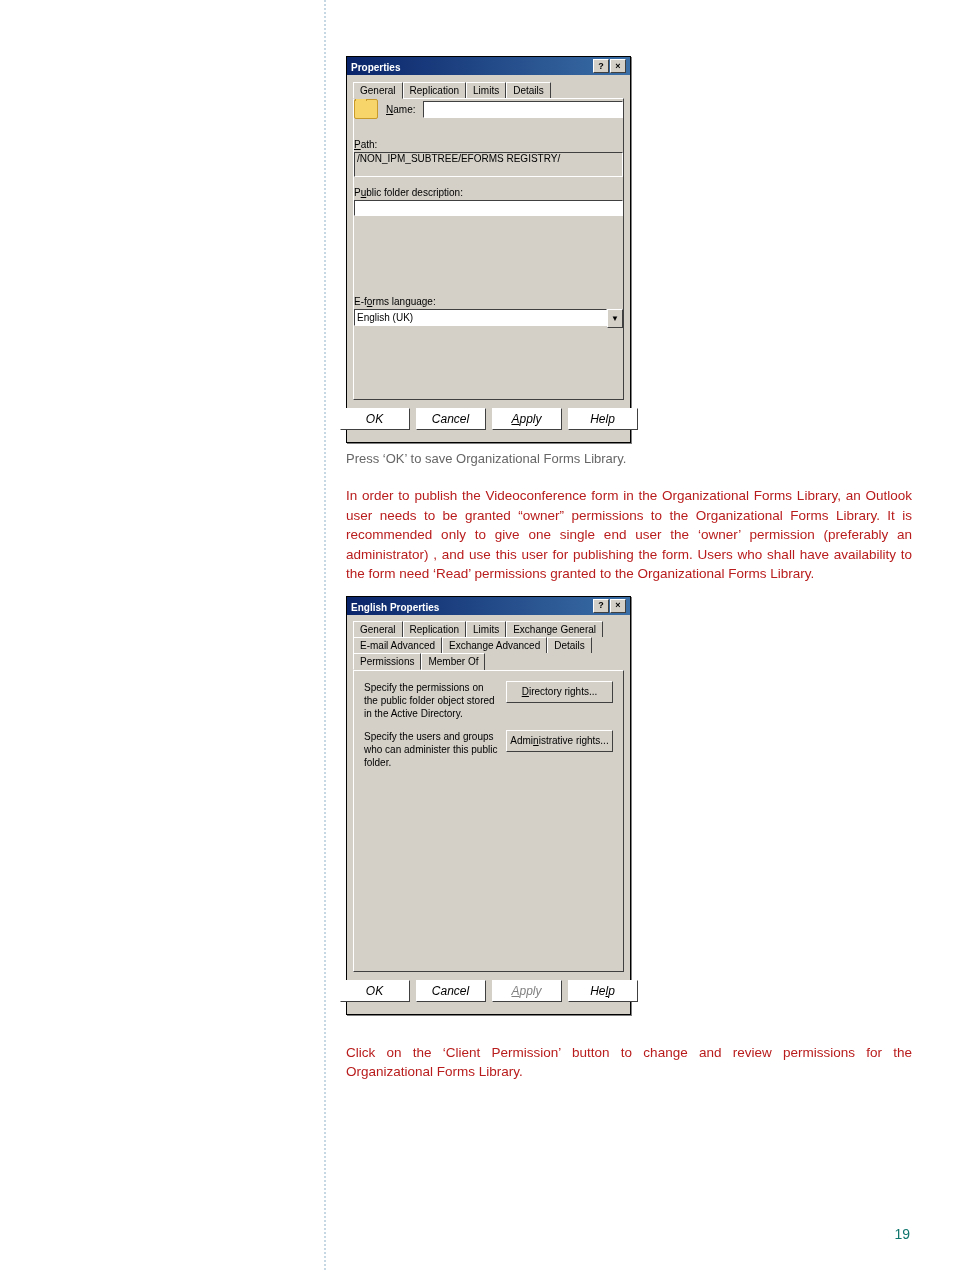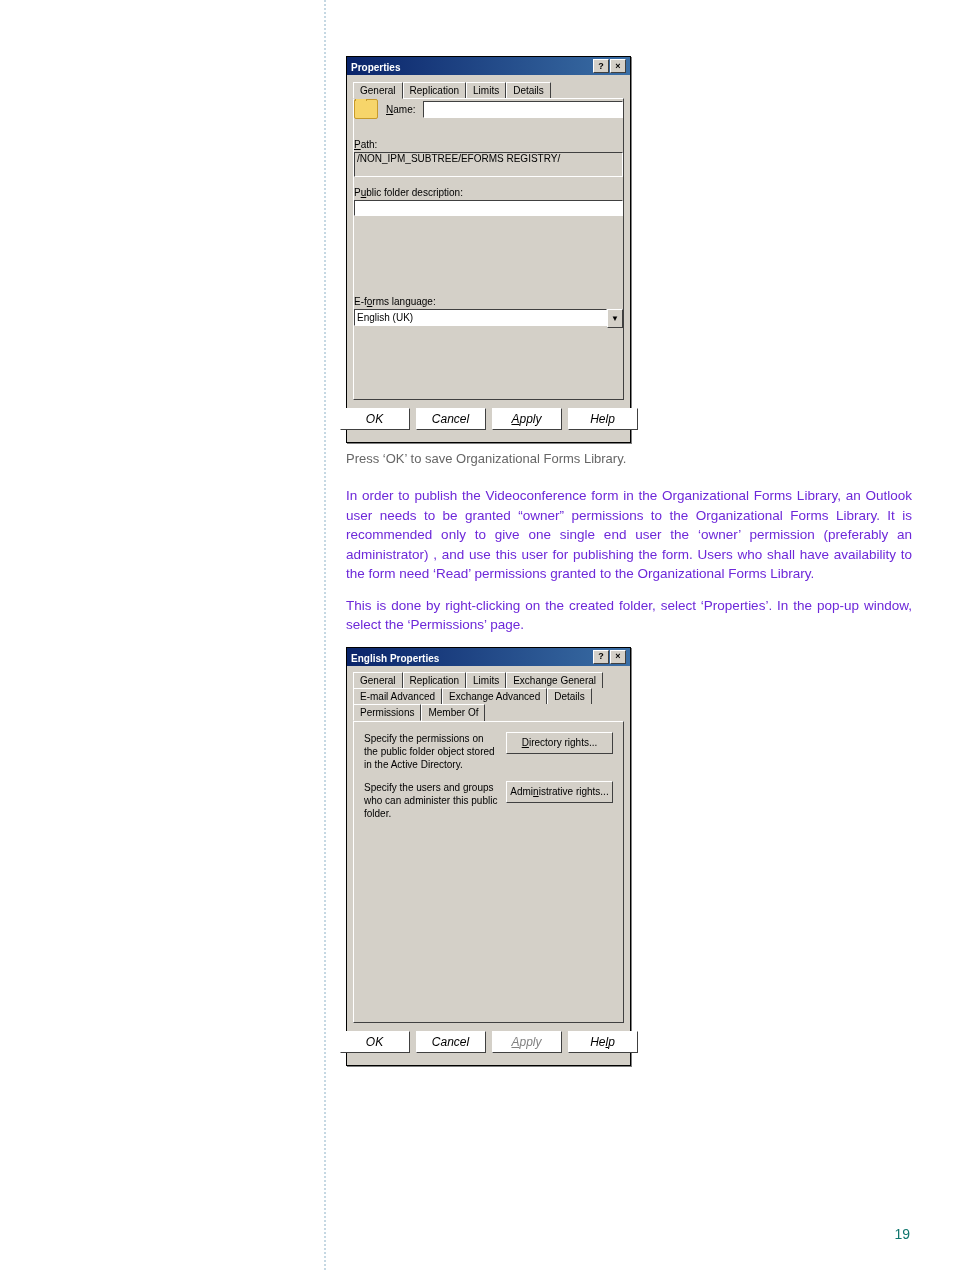--- a/index.html
+++ b/index.html
@@ -195,21 +195,21 @@
   }
   .btn-disabled { color: #808080; }
   .caption {
     font-size: 13px;
     color: #666;
     margin: 6px 0 20px;
   }
   .para {
     font-size: 13.5px;
     line-height: 1.45;
-    color: #6d28d9;
+    color: #b91c1c;
     text-align: justify;
     margin-bottom: 12px;
   }
   .page-num {
     position: absolute;
     right: 44px;
     bottom: 28px;
     font-size: 14px;
     color: #0f766e;
   }
@@ -298,21 +298,20 @@
         <div class="btn">Cancel</div>
         <div class="btn"><span class="underline">A</span>pply</div>
         <div class="btn">Help</div>
       </div>
     </div>
   </div>
 
   <div class="caption">Press ‘OK’ to save Organizational Forms Library.</div>
 
   <div class="para">In order to publish the Videoconference form in the Organizational Forms Library, an Outlook user needs to be granted “owner” permissions to the Organizational Forms Library. It is recommended only to give one single end user the ‘owner’ permission (preferably an administrator) , and use this user for publishing the form. Users who shall have availability to the form need ‘Read’ permissions granted to the Organizational Forms Library.</div>
-  <div class="para">This is done by right-clicking on the created folder, select ‘Properties’. In the pop-up window, select the ‘Permissions’ page.</div>
 
   <div class="dialog">
     <div class="titlebar">
       <span>English Properties</span>
       <div class="titlebar-buttons">
         <div class="tb-btn">?</div>
         <div class="tb-btn">×</div>
       </div>
     </div>
     <div class="dialog-body">
@@ -342,16 +341,17 @@
       <div class="button-row">
         <div class="btn">OK</div>
         <div class="btn">Cancel</div>
         <div class="btn btn-disabled"><span style="text-decoration:underline">A</span>pply</div>
         <div class="btn">He<span class="underline">l</span>p</div>
       </div>
     </div>
   </div>
 
   <div style="height:20px"></div>
+  <div class="para">Click on the ‘Client Permission’ button to change and review permissions for the Organizational Forms Library.</div>
 
 </div>
 
 <div class="page-num">19</div>
 
 </body></html>

